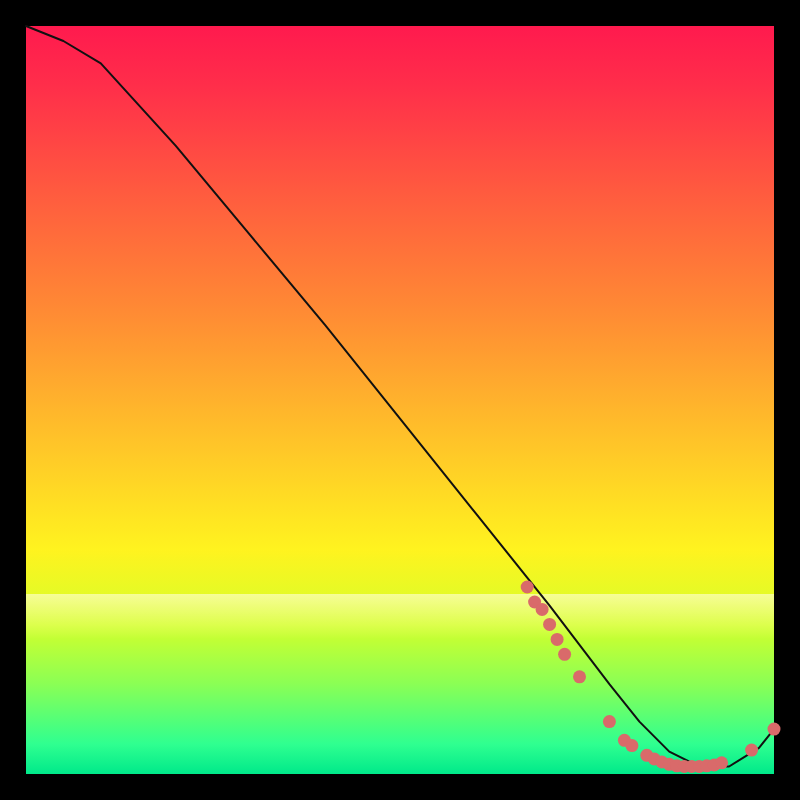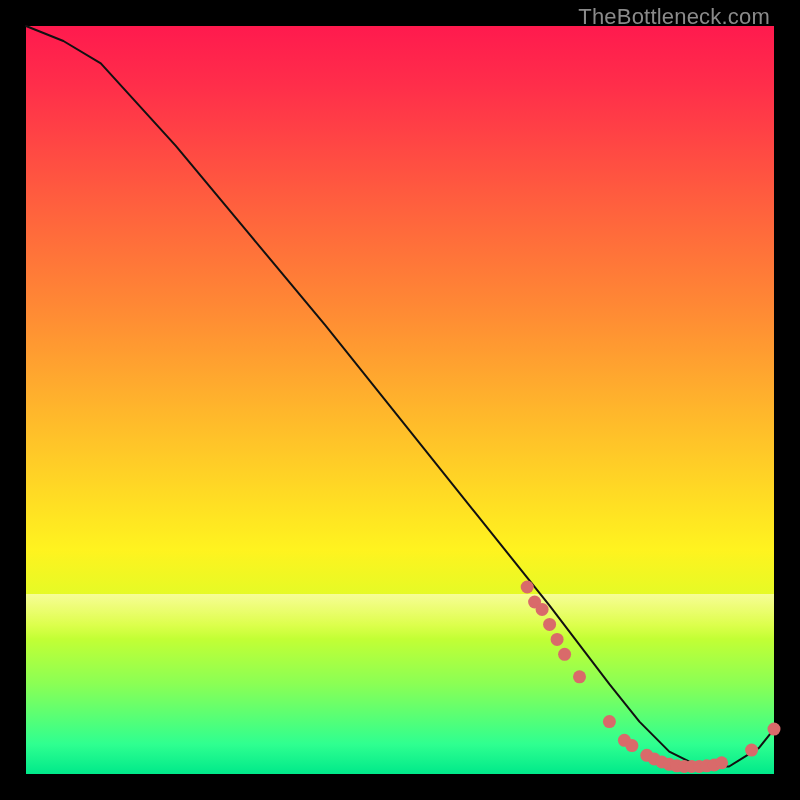--- a/index.html
+++ b/index.html
@@ -72,21 +72,20 @@
   }
   .dot {
     fill: #d96a6a;
     stroke: none;
   }
 </style>
 </head>
 <body>
 
 <div class="stage">
-  <div class="watermark">TheBottleneck.com</div>
 
   <div class="plot">
     <svg class="curve" viewBox="0 0 748 748">
       <path id="curve-path" class="line" d="M0.0 0.0 L37.4 15.0 L74.8 37.4 L149.6 119.7 L224.4 209.4 L299.2 299.2 L374.0 392.7 L448.8 486.2 L523.6 579.7 L583.4 658.2 L613.4 695.6 L643.3 725.6 L673.2 740.5 L703.1 740.5 L733.0 721.8 L748.0 703.1"></path>
       <g id="dots">
           <circle cx="501.2" cy="561.0" r="6.5" class="dot"></circle>
           <circle cx="508.6" cy="576.0" r="6.5" class="dot"></circle>
           <circle cx="516.1" cy="583.4" r="6.5" class="dot"></circle>
           <circle cx="523.6" cy="598.4" r="6.5" class="dot"></circle>
           <circle cx="531.1" cy="613.4" r="6.5" class="dot"></circle>

